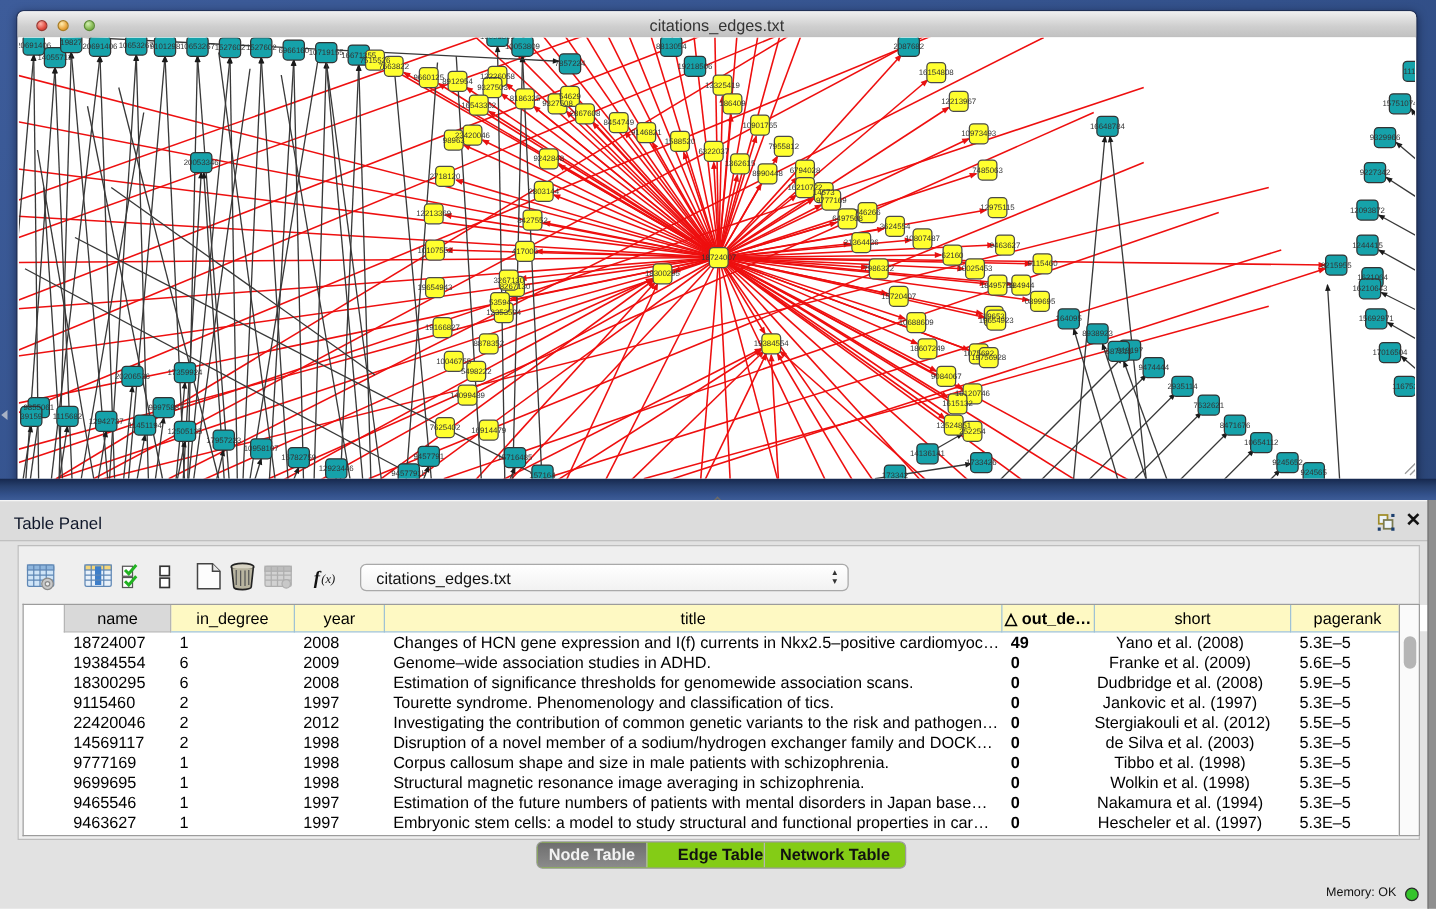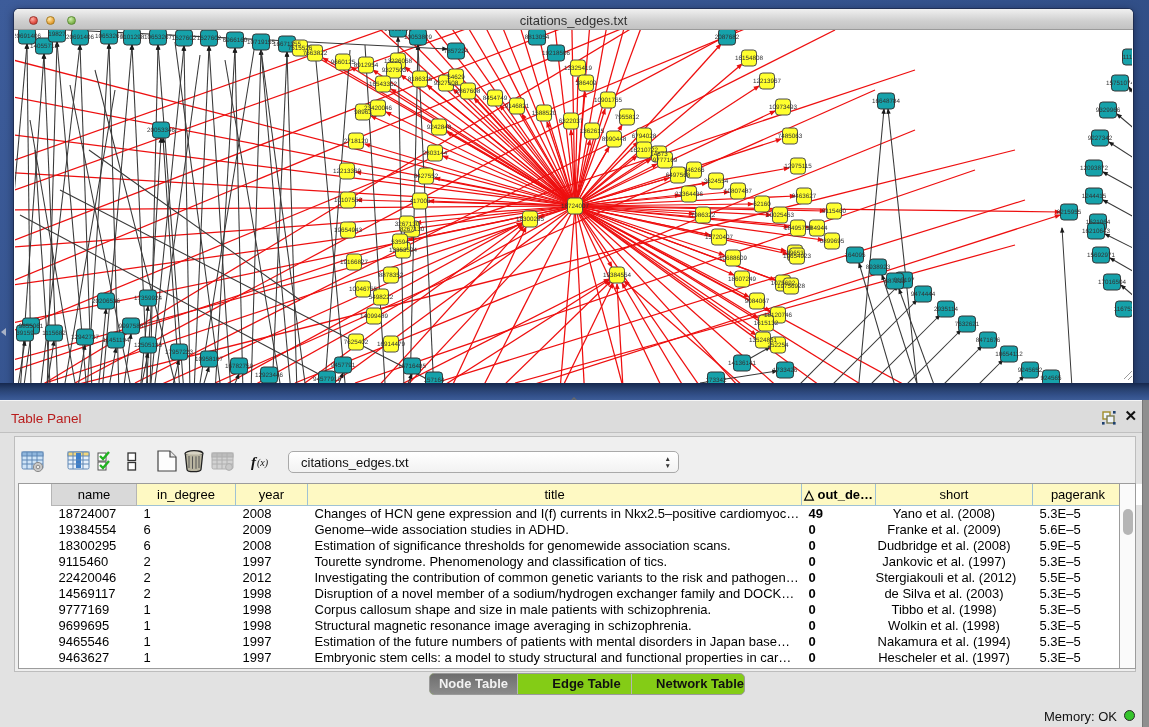--- a/index.html
+++ b/index.html
@@ -13,21 +13,21 @@
 .tl { position:absolute; top:7px; width:9px; height:9px; border-radius:50%; }
 #tl-r { left:14.5px; background:radial-gradient(circle at 35% 30%,#ffb0a6,#e04c40 62%,#b53a30); border:1px solid #9c352e;}
 #tl-y { left:32px; background:radial-gradient(circle at 35% 30%,#ffedb0,#e9a43b 62%,#c4881f); border:1px solid #a87c22;}
 #tl-g { left:52.5px; background:radial-gradient(circle at 35% 30%,#d2f0b0,#84b851 62%,#5f9c38); border:1px solid #5c8c36;}
 #canvas { position:absolute; left:1px; top:21px; width:1117px; height:353px; background:#fff; overflow:hidden; }
 #winshadow { position:absolute; left:0; top:383px; width:1149px; height:17px;
   background:linear-gradient(#16284e 0%,#27406e 35%,#33518b 75%,#3d5c97 100%); }
 #tablepanel { position:absolute; left:0; top:400px; width:1149px; height:327px; background:#e2e2e2; }
 #tp-title { position:absolute; left:0; top:0; width:100%; height:33px; background:#dcdcdc;
   border-top:1px solid #f5f5f5; border-bottom:1px solid #c0c0c0; }
-#tp-title span { position:absolute; left:11px; top:10px; font-size:13.5px; color:#b91c1c; }
+#tp-title span { position:absolute; left:11px; top:10px; font-size:13.5px; color:#0f172a; }
 #righterim { position:absolute; right:0; top:400px; width:7px; height:327px; background:#8f8f8f; border-left:1px solid #777; }
 #subpanel { position:absolute; left:14px; top:36px; width:1122px; height:236px;
   background:#efefef; border:1px solid #bdbdbd; }
 #toolbar { position:absolute; left:0; top:0; width:100%; height:45px; }
 #combo { position:absolute; left:273px; top:14px; width:391px; height:22px; background:linear-gradient(#ffffff,#f2f2f2);
   border:1px solid #a9a9a9; border-radius:5px; font-size:13px; color:#111; padding:3px 0 0 12px; }
 #combo .arr { position:absolute; right:7px; top:3px; font-size:6.5px; line-height:7px; color:#333; text-align:center; }
 #tablewrap { position:absolute; left:3px; top:46px; width:1101px; height:186px; background:#fff;
   border:1px solid #9c9c9c; border-right:none;padding-left:32px; }
 #vscroll { position:absolute; left:1104px; top:46px; width:17px; height:186px; background:#fafafa;
@@ -37,24 +37,24 @@
 th { height:21px; background:#fef9c3; border:1px solid #9fc2d4; border-top:none; font-weight:normal; font-size:13px; padding:0; }
 th.c-name { background:#d9d9d9; border-color:#b5b5b5; }
 td { height:16px; padding:0 0 0 7px; white-space:nowrap; overflow:hidden; }
 td.c-short { text-align:center; padding:0 20px 0 0; }
 .c-name { width:85px; } .c-ind { width:99px; } .c-year { width:72px; }
 .c-title { width:494px; } .c-out { width:74px;font-weight:bold; } .c-short { width:157px; } .c-pr { width:91px; }
 .c-fill { width:28px; } th.c-fill { background:#fff; border:none; }
 #tabs { position:absolute; left:429px; top:273px; height:22px; display:flex;
   border:1px solid #9a9a9a; border-radius:5px; overflow:hidden; background:#84cc16; font-size:13px; font-weight:700; }
 #tabs div { text-align:center; line-height:20px; border-right:1px solid #b5b5b5; color:#111; }
-#tabs div:nth-child(1) { width:88px; } #tabs div:nth-child(2) { width:114px;padding-left:24px; } #tabs div:nth-child(3) { width:112px;text-align:right; }
+#tabs div:nth-child(1) { width:88px; } #tabs div:nth-child(2) { width:94px;padding-left:24px; } #tabs div:nth-child(3) { width:112px; }
 #tabs div:last-child { border-right:none; }
 #tabs .sel { background:linear-gradient(#6e6e6e,#8b8b8b); color:#f2f2f2; }
-#memory { position:absolute; right:32px; top:309px; font-size:13px; color:#111; }
+#memory { position:absolute; right:32px; top:309px; font-size:10px; color:#111; }
 #memdot { position:absolute; right:14px; top:310px; width:11px; height:11px; border-radius:50%;
   background:#35c42c; border:1px solid #2a2a2a; }
 #notch { position:absolute; left:568px; top:396px; width:12px; height:7px; }
 #lmark { position:absolute; left:1px; top:328px; width:0; height:0;
   border-top:4px solid transparent; border-bottom:4px solid transparent; border-right:5px solid #a8b2c6; }
 #tpicon1 { position:absolute; right:33px; top:11px; width:14px; height:14px; }
 #tpx { position:absolute; right:12px; top:7px; font-size:15px; font-weight:700; color:#111; }
 </style></head>
 <body>
 <div id="desktop">

